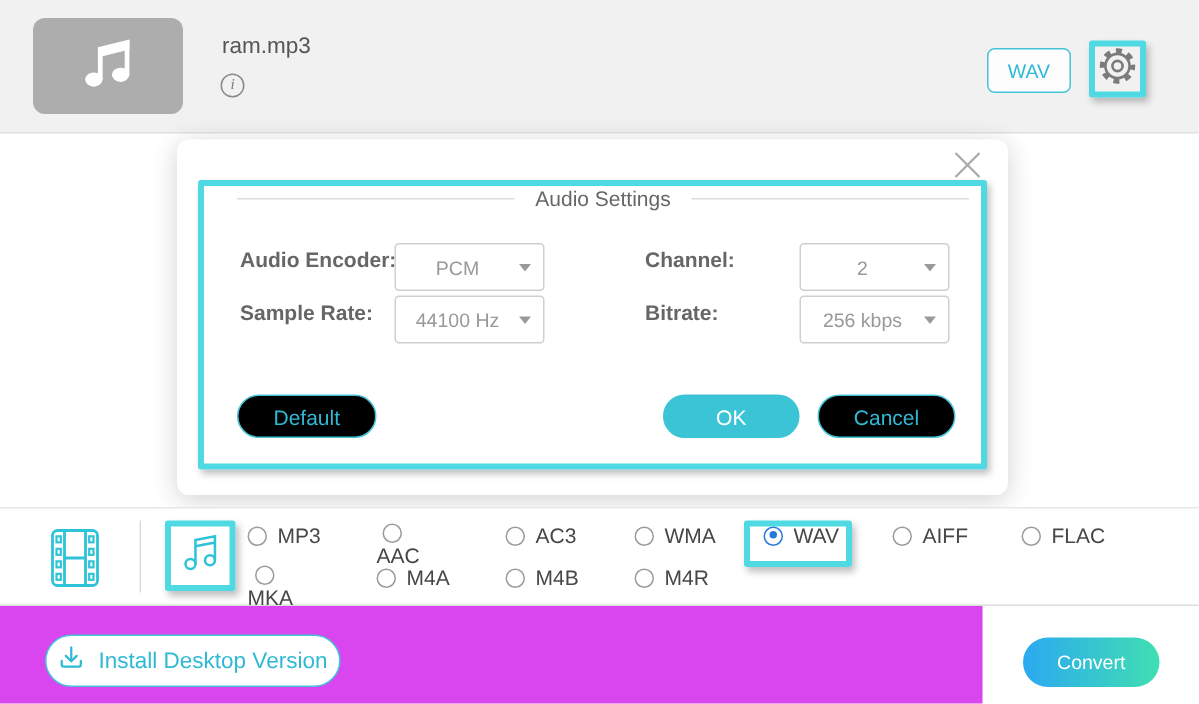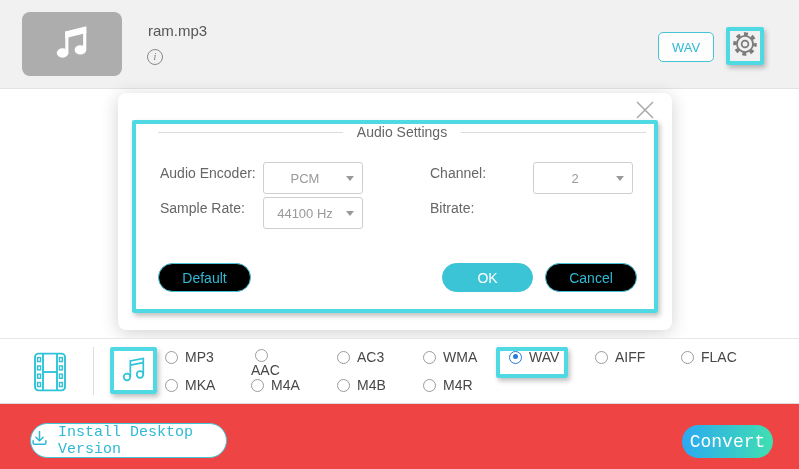--- a/index.html
+++ b/index.html
@@ -24,21 +24,21 @@
   .gear-hl{left:726px;top:27px;width:38px;height:38px;display:flex;align-items:center;justify-content:center;}
 
   
   .modal{left:118px;top:93px;width:554px;height:237px;background:#ffffff;border-radius:8px;
          box-shadow:0 3px 18px rgba(0,0,0,0.18);}
   .close-x{left:515px;top:5px;width:24px;height:24px;cursor:pointer;}
   .modal-hl{left:14px;top:27px;width:526px;height:193px;}
   .dlg-title-row{left:40px;top:31px;width:488px;height:16px;display:flex;align-items:center;}
   .dlg-title-row .line{flex:1;height:1px;background:#dcdcdc;}
   .dlg-title{padding:0 14px;font-size:14px;color:#666;white-space:nowrap;}
-  .f-label{font-size:14px;color:#666;}
+  .f-label{font-size:14px;color:#666;font-weight:bold;}
   .dropdown{width:100px;height:32px;border:1px solid #cfcfcf;border-radius:3px;background:#fff;
             box-sizing:border-box;display:flex;align-items:center;cursor:pointer;}
   .dd-value{flex:1;text-align:center;font-size:13px;color:#999;}
   .dd-arrow{width:0;height:0;border-left:4px solid transparent;border-right:4px solid transparent;
             border-top:5px solid #9a9a9a;margin-right:8px;}
   .pill{border-radius:15px;display:flex;align-items:center;justify-content:center;font-size:14px;
         box-sizing:border-box;cursor:pointer;height:29px;}
   .pill.outline{border:1px solid #45c4d8;color:#2fb9d4;background:#000000;}
   .pill.fill{background:#3bc4d6;color:#fff;border:1px solid #3bc4d6;}
 
@@ -51,26 +51,26 @@
   .fmt-item{height:16px;display:flex;align-items:center;cursor:pointer;}
   .radio{width:13px;height:13px;border:1px solid #9b9b9b;border-radius:50%;box-sizing:border-box;
          margin-right:7px;background:#fff;position:relative;flex:none;}
   .fmt-item.selected .radio{border:1.5px solid #2879dd;}
   .fmt-item.selected .radio::after{content:"";position:absolute;left:2.5px;top:2.5px;width:5px;height:5px;
          border-radius:50%;background:#2879dd;}
   .fmt-label{font-size:14px;color:#474747;}
   .wav-hl{left:496px;top:8px;width:72px;height:31px;}
 
   
-  .footer{left:0;top:404px;width:799px;height:65px;background:#ef4444;font-family:Liberation Mono, monospace;}
+  .footer{left:0;top:404px;width:655px;height:65px;background:#d946ef;}
   .install-btn{left:30px;top:19px;width:197px;height:35px;border:1px solid #45c4d8;border-radius:18px;
                background:#fff;display:flex;align-items:center;justify-content:center;gap:10px;
                color:#2fb9d4;font-size:15px;box-sizing:border-box;cursor:pointer;}
   .convert-btn{left:682px;top:21px;width:91px;height:33px;border-radius:17px;border:none;
-               background:linear-gradient(90deg,#2ba9f1,#40dfb1);color:#fff;font-size:18px;
+               background:linear-gradient(90deg,#2ba9f1,#40dfb1);color:#fff;font-size:13px;
                display:flex;align-items:center;justify-content:center;cursor:pointer;}
 </style>
 </head>
 <body>
 
 <div class="abs top-bar">
   <div class="abs thumb">
     <span>
       <svg width="42" height="42" viewBox="0 0 40 40">
         <g fill="#ffffff">
@@ -124,20 +124,24 @@
     <span class="dd-value">2</span>
     <span class="dd-arrow"></span>
   </div>
 
   <div class="abs f-label" style="left:42px;top:107px;">Sample Rate:</div>
   <div class="abs dropdown" style="left:145px;top:104px;">
     <span class="dd-value">44100 Hz</span>
     <span class="dd-arrow"></span>
   </div>
   <div class="abs f-label" style="left:312px;top:107px;">Bitrate:</div>
+  <div class="abs dropdown" style="left:415px;top:104px;">
+    <span class="dd-value">256 kbps</span>
+    <span class="dd-arrow"></span>
+  </div>
 
   <div class="abs pill outline" style="left:40px;top:170px;width:93px;">Default</div>
   <div class="abs pill fill" style="left:324px;top:170px;width:91px;">OK</div>
   <div class="abs pill outline" style="left:427px;top:170px;width:92px;">Cancel</div>
 </div>
 
 <div class="abs format-bar">
   <div class="abs film-wrap">
     <svg width="34" height="40" viewBox="0 0 30 36">
       <g fill="none" stroke="#2fc3d8" stroke-width="1.7">
@@ -195,21 +199,21 @@
   </div>
   <div class="abs fmt-item" style="left:595px;top:10px;">
     <span class="radio"></span>
     <span class="fmt-label">AIFF</span>
   </div>
   <div class="abs fmt-item" style="left:681px;top:10px;">
     <span class="radio"></span>
     <span class="fmt-label">FLAC</span>
   </div>
 
-  <div class="abs fmt-item" style="left:165px;top:38px;">
+  <div class="abs fmt-item" style="left:165px;top:38px;flex-direction:column;">
     <span class="radio"></span>
     <span class="fmt-label">MKA</span>
   </div>
   <div class="abs fmt-item" style="left:251px;top:38px;">
     <span class="radio"></span>
     <span class="fmt-label">M4A</span>
   </div>
   <div class="abs fmt-item" style="left:337px;top:38px;">
     <span class="radio"></span>
     <span class="fmt-label">M4B</span>

